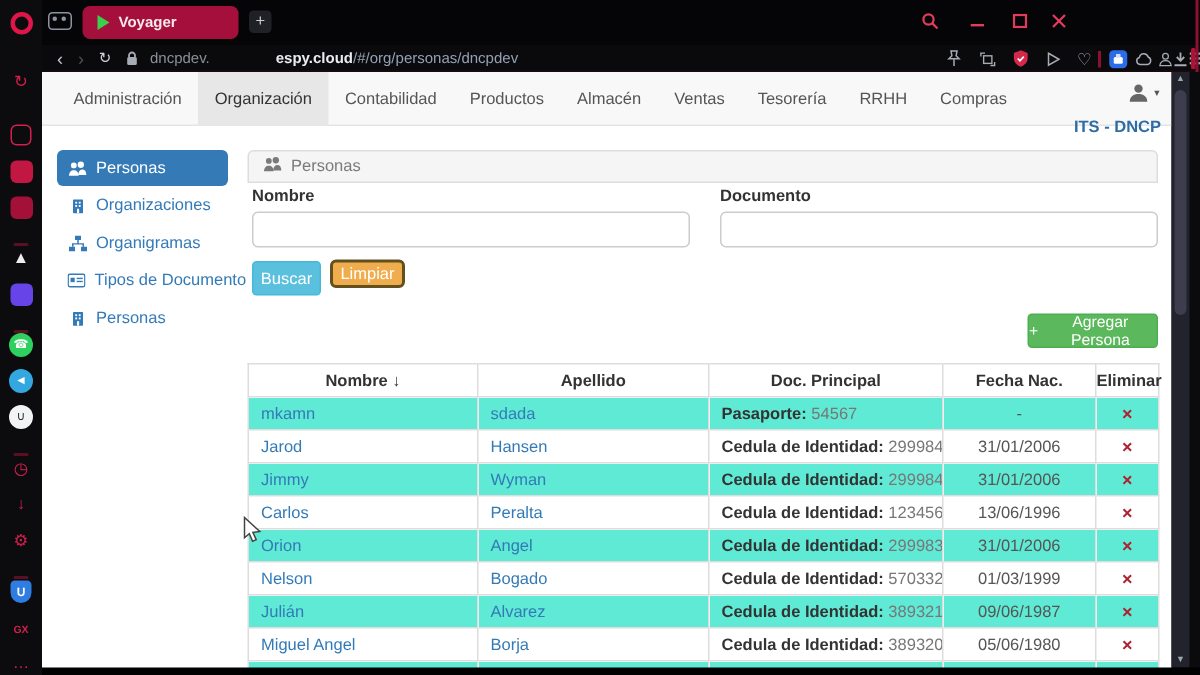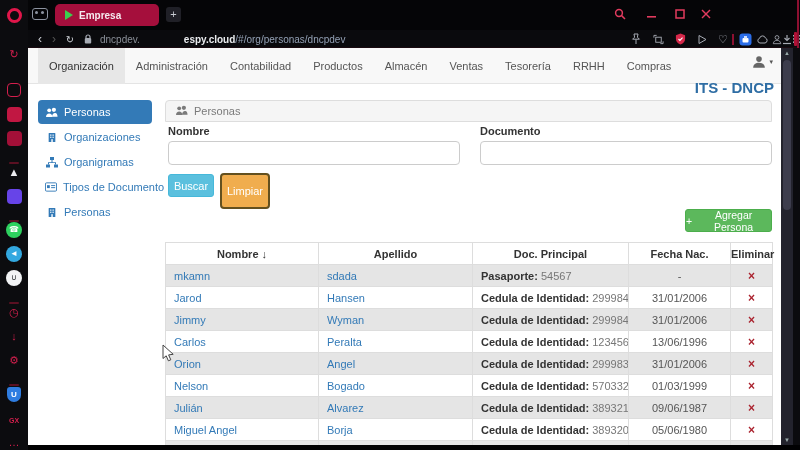--- a/index.html
+++ b/index.html
@@ -46,38 +46,38 @@
   #scrollbar{ position:absolute; left:781px; top:48px; width:12px; height:397px; background:#23232d; z-index:20; }
   #scrollbar .arrow{ position:absolute; left:0; width:12px; height:10px; color:#9aa; font-size:6px; text-align:center; line-height:10px; }
   #scrollbar .thumb{ position:absolute; left:2px; top:12px; width:8px; height:150px; background:#3d3d4d; border-radius:4px; }
   #bottombar{ position:absolute; left:28px; top:445px; width:772px; height:5px; background:#010102; z-index:40; }
   
   #appnav{ position:absolute; left:0; top:0; width:753px; height:36px; background:#f8f8f8; border-bottom:1px solid #e4e4e4; display:flex; padding-left:10px; }
   .apptab{ height:36px; line-height:36px; padding:0 11px; font-size:11px; color:#555; white-space:nowrap; }
   .apptab.active{ background:#e7e7e7; color:#333; }
   #usermenu{ position:absolute; right:8px; top:7px; display:flex; align-items:center; gap:3px; color:#555; }
   #usermenu .caret{ font-size:7px; color:#555; }
-  #brand{ position:absolute; right:7px; top:31px; font-size:15px; font-weight:bold; color:#2e6da4; }
+  #brand{ position:absolute; right:7px; top:31px; font-size:11px; font-weight:bold; color:#2e6da4; }
   
   #appside{ position:absolute; left:10px; top:52px; width:114px; }
   .side-item{ height:24px; margin-bottom:1px; display:flex; align-items:center; gap:6px; padding-left:7px; border-radius:4px; color:#337ab7; font-size:11px; white-space:nowrap; }
   .side-item.active{ background:#337ab7; color:#fff; }
   .side-item .ic{ width:13px; display:flex; justify-content:center; }
   
   #panel-h{ position:absolute; left:137px; top:52px; width:607px; height:22px; background:#f5f5f5; border:1px solid #ddd; border-radius:4px 4px 0 0; display:flex; align-items:center; gap:6px; padding-left:9px; color:#7a7a7a; font-size:11px; }
   .flabel{ position:absolute; top:77px; font-size:11px; font-weight:bold; color:#333; }
   .finput{ position:absolute; top:93px; width:292px; height:24px; border:1px solid #ccc; border-radius:4px; background:#fff; font-size:11px; padding:0 6px; }
   #btn-buscar{ position:absolute; left:140px; top:126px; width:46px; height:23px; background:#5bc0de; border:1px solid #46b8da; border-radius:3px; color:#fff; font-size:11px; }
-  #btn-limpiar{ position:absolute; left:192px; top:125px; width:50px; height:36px; background:#f0ad4e; border:2px solid #63501f; border-radius:4px; color:#fff; font-size:11px; }
+  #btn-limpiar{ position:absolute; left:192px; top:125px; width:50px; height:19px; background:#f0ad4e; border:2px solid #63501f; border-radius:4px; color:#fff; font-size:11px; }
   #btn-add{ position:absolute; left:657px; top:161px; width:87px; height:23px; background:#5cb85c; border:1px solid #4cae4c; border-radius:3px; color:#fff; font-size:10.5px; display:flex; align-items:center; justify-content:center; gap:4px; }
   
   #tbl{ position:absolute; left:137px; top:194px; width:607px; border-collapse:collapse; table-layout:fixed; font-size:11px; }
   #tbl th{ height:22px; border:1px solid #ddd; font-weight:bold; color:#333; text-align:center; background:#fff; }
   #tbl td{ height:22px; border:1px solid #ddd; padding:0 8px; white-space:nowrap; overflow:hidden; }
-  #tbl tr.odd td{ background:#e5e5e5; }
+  #tbl tr.odd td{ background:#5eead4; }
   td.c-link{ color:#337ab7; }
   td.c-doc b{ color:#333; } td.c-doc{ color:#777; }
   td.c-fec{ text-align:center; color:#555; }
   td.c-del{ text-align:center; color:#ab2430; font-weight:bold; font-size:12px; padding:0; }
   
   #cursor{ position:absolute; left:162px; top:344px; z-index:60; }
 </style>
 </head>
 <body>
 
@@ -143,21 +143,21 @@
       </div>
       <div class="strip-icon" style="top: 432px;">
         <span style="color:#d41f4d">…</span>
       </div>
     </div>
 
   <div id="titlebar">
     <span id="ws-icon"></span>
     <div id="tab">
       <span class="play"></span>
-      <span class="t">Empresa</span>
+      <span class="t">Voyager</span>
     </div>
     <div id="newtab">+</div>
     <div class="winbtn" style="left:582px">
       <svg width="12" height="12" viewBox="0 0 12 12" fill="none" stroke="#e23b5e" stroke-width="1.5">
           <circle cx="5" cy="5" r="3.4"></circle>
           <line x1="7.6" y1="7.6" x2="11" y2="11"></line>
         </svg>
     </div>
     <div class="winbtn" style="left:614px">
       <svg width="10" height="10" viewBox="0 0 10 10">
@@ -253,22 +253,22 @@
           <rect x="0" y="4.2" width="10" height="1.5" fill="#a7abb4"></rect>
           <rect x="0" y="7.4" width="10" height="1.5" fill="#a7abb4"></rect>
         </svg>
     </span>
     <span id="redbar"></span>
   </div>
   <div id="redline"></div>
 
   <div id="page">
     <div id="appnav">
+        <div class="apptab">Administración</div>
         <div class="apptab active">Organización</div>
-        <div class="apptab">Administración</div>
         <div class="apptab">Contabilidad</div>
         <div class="apptab">Productos</div>
         <div class="apptab">Almacén</div>
         <div class="apptab">Ventas</div>
         <div class="apptab">Tesorería</div>
         <div class="apptab">RRHH</div>
         <div class="apptab">Compras</div>
       </div>
     <div id="usermenu">
       <svg width="14" height="14" viewBox="0 0 12 12" fill="#666">

